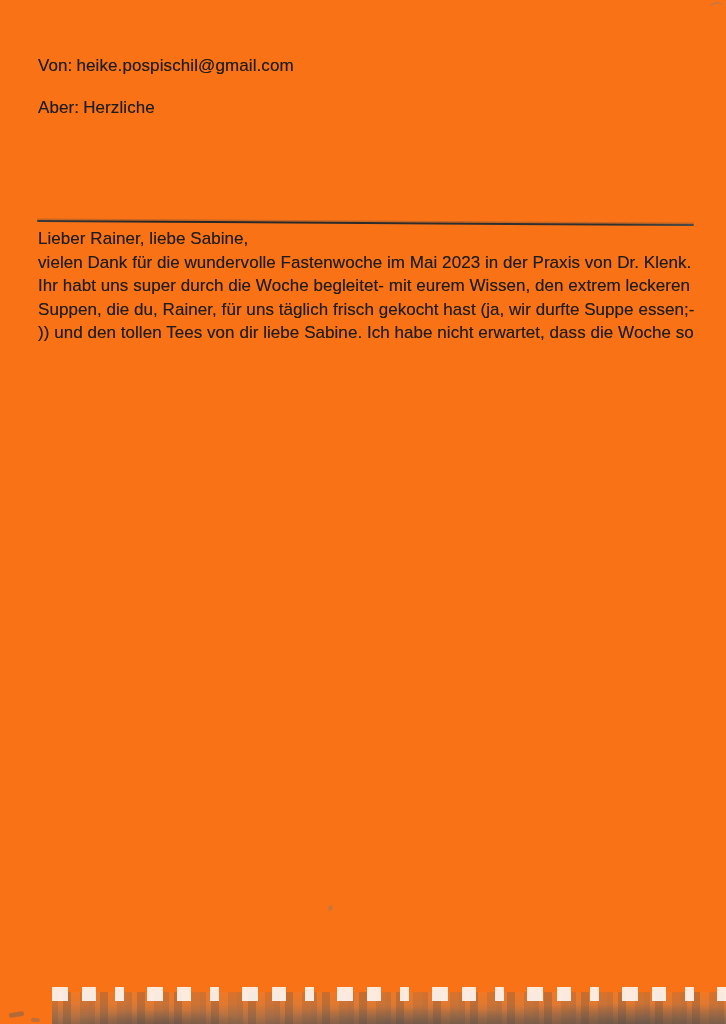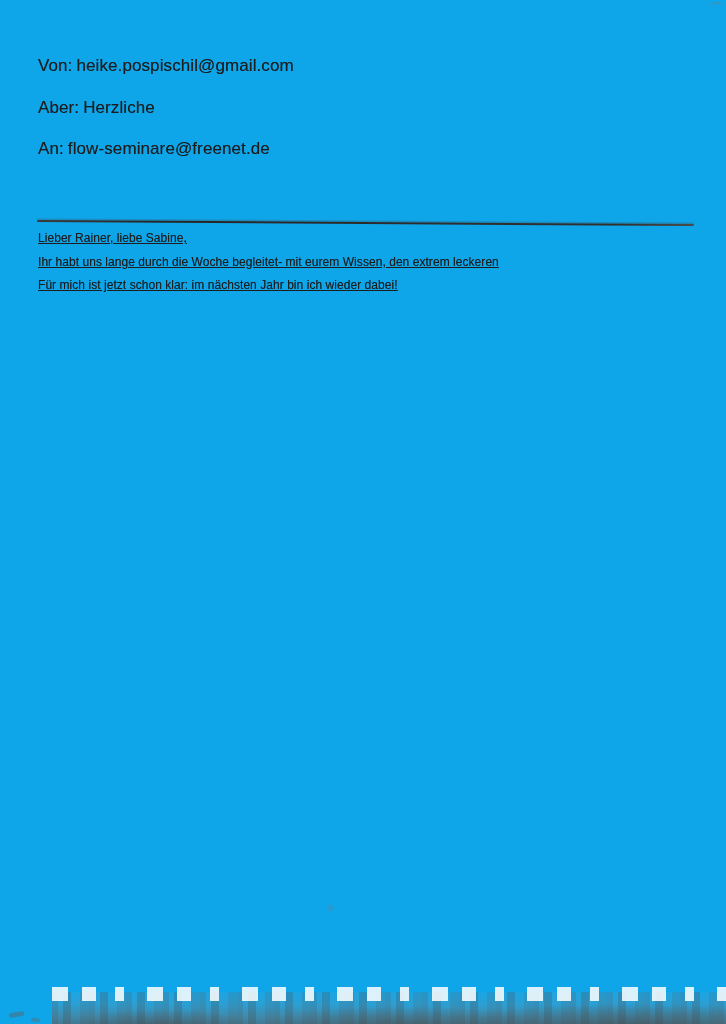--- a/index.html
+++ b/index.html
@@ -4,21 +4,21 @@
 <style>
   html, body {
     margin: 0;
     padding: 0;
     background: #ffffff;
   }
   .page {
     position: relative;
     width: 726px;
     height: 1024px;
-    background: #0ea5e9;
+    background: #f97316;
     overflow: hidden;
     font-family: "Liberation Sans", sans-serif;
     color: #1d1d1d;
   }
   
   .email-header {
     position: absolute;
     left: 38px;
     top: 55px;
   }
@@ -44,26 +44,25 @@
     transform-origin: left center;
     box-shadow: 0 -1.5px 0.5px rgba(70,70,70,0.28);
   }
   
   .email-body {
     position: absolute;
     left: 38px;
     top: 227px;
   }
   .body-line {
-    font-size: 12px;
+    font-size: 17px;
     line-height: 23.6px;
     white-space: nowrap;
     letter-spacing: 0.05px;
     text-shadow: 0 0 0.4px rgba(25,25,25,0.55);
-    text-decoration: underline;
   }
   
   .scan-artifact { position: absolute; pointer-events: none; }
   .artifact-top-right {
     top: 2px;
     right: 3px;
     width: 13px;
     height: 6px;
     border-top: 2px solid rgba(125,125,125,0.4);
     border-radius: 60% 60% 0 0;
@@ -139,31 +138,30 @@
 
 <div class="page">
 
   <div class="email-header">
     <div class="field">
       <span class="field-label">Von:</span><span class="field-value">heike.pospischil@gmail.com</span>
     </div>
     <div class="field">
       <span class="field-label">Aber:</span><span class="field-value">Herzliche</span>
     </div>
-    <div class="field">
-      <span class="field-label">An:</span><span class="field-value">flow-seminare@freenet.de</span>
-    </div>
   </div>
 
   <div class="header-divider"></div>
 
   <div class="email-body">
     <div class="body-line">Lieber Rainer, liebe Sabine,</div>
-    <div class="body-line">Ihr habt uns lange durch die Woche begleitet- mit eurem Wissen, den extrem leckeren</div>
-    <div class="body-line">Für mich ist jetzt schon klar: im nächsten Jahr bin ich wieder dabei!</div>
+    <div class="body-line">vielen Dank für die wundervolle Fastenwoche im Mai 2023 in der Praxis von Dr. Klenk.</div>
+    <div class="body-line">Ihr habt uns super durch die Woche begleitet- mit eurem Wissen, den extrem leckeren</div>
+    <div class="body-line">Suppen, die du, Rainer, für uns täglich frisch gekocht hast (ja, wir durfte Suppe essen;-</div>
+    <div class="body-line">)) und den tollen Tees von dir liebe Sabine. Ich habe nicht erwartet, dass die Woche so</div>
   </div>
 
   <div class="scan-artifact artifact-top-right"></div>
   <div class="scan-artifact artifact-mid"></div>
   <div class="scan-artifact scan-shadow-band"></div>
   <div class="scan-artifact speck-a"></div>
   <div class="scan-artifact speck-b"></div>
 
 </div>
 

